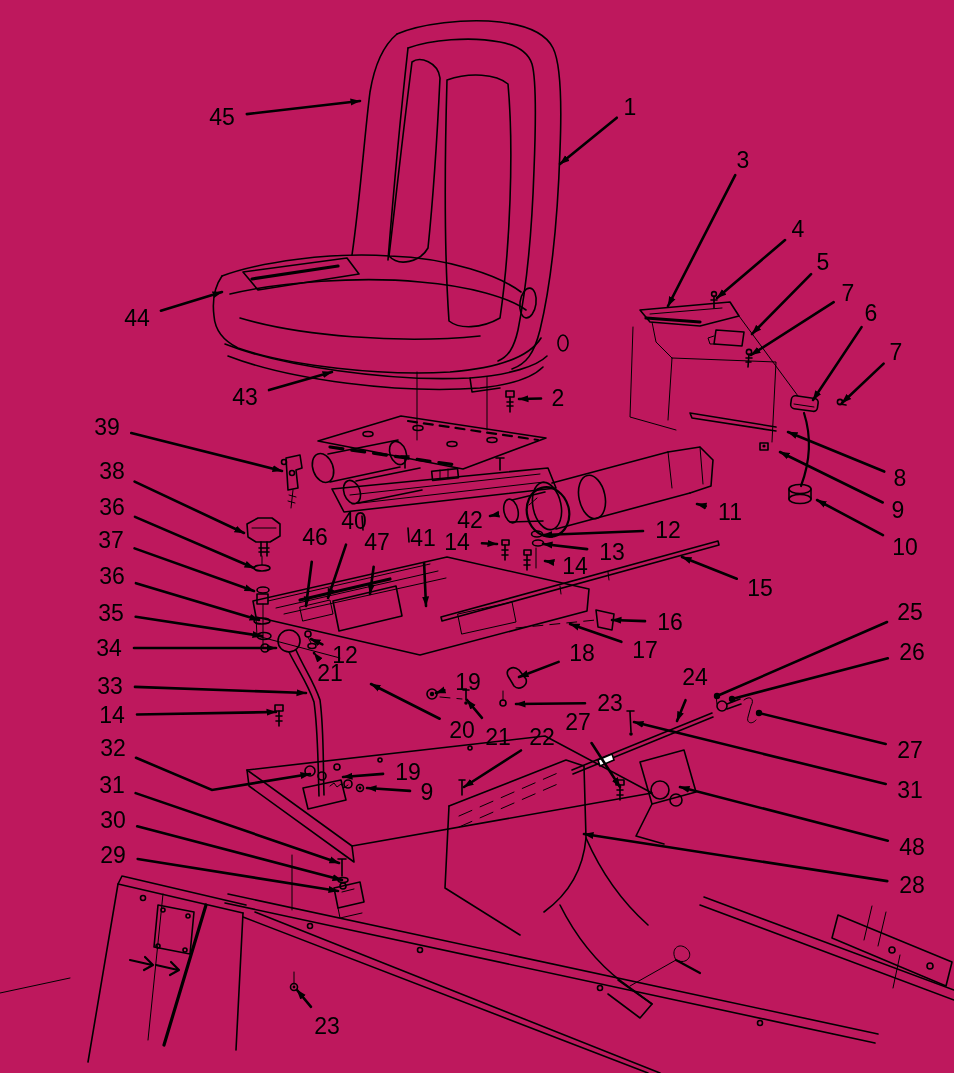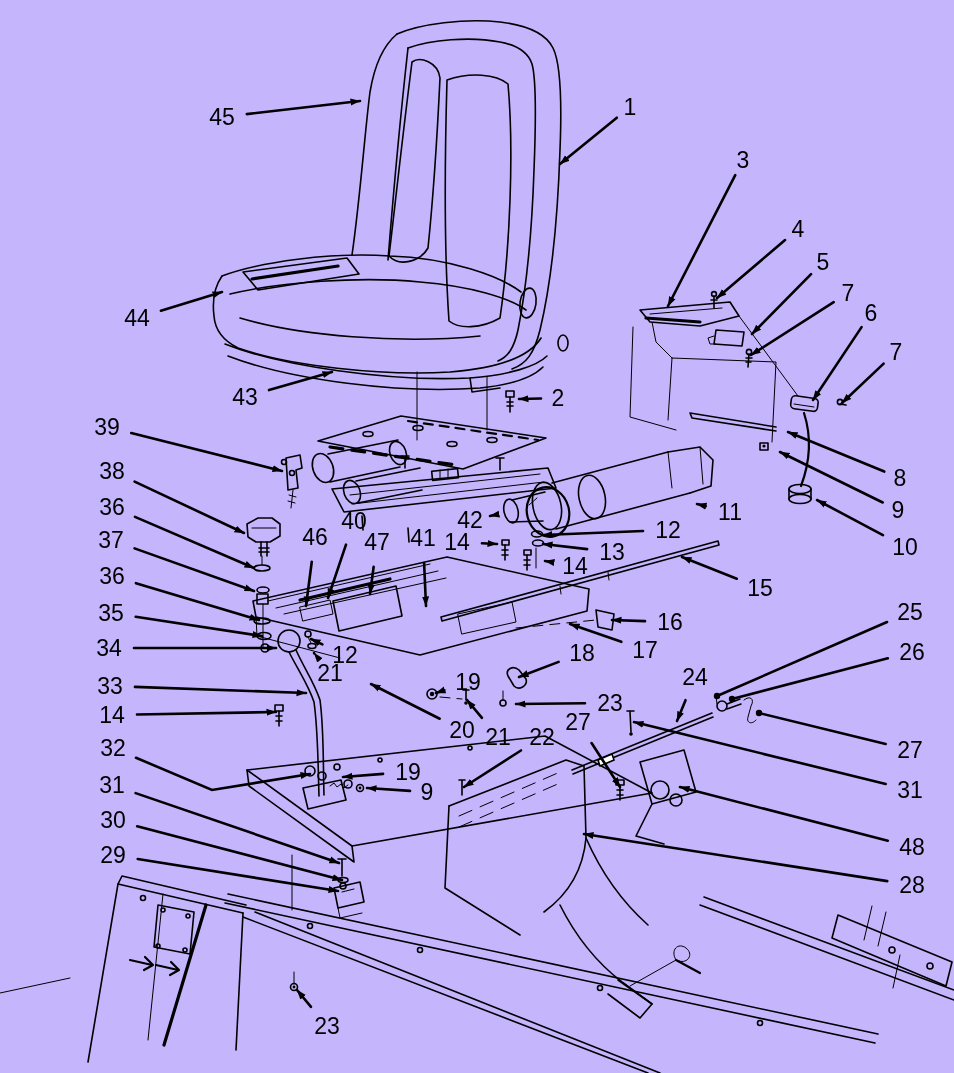--- a/index.html
+++ b/index.html
@@ -1,16 +1,16 @@
 <!DOCTYPE html>
 <html><head>
 <meta charset="utf-8">
 <style>
   html,body{margin:0;padding:0;background:#ffffff;}
-  #stage{position:relative;width:954px;height:1073px;background:#c4b5fd;overflow:hidden;}
+  #stage{position:relative;width:954px;height:1073px;background:#be185d;overflow:hidden;}
   .art{fill:none;stroke:#000;stroke-width:1.6;stroke-linecap:round;stroke-linejoin:round;}
   .t1{stroke-width:1;}
   .t2{stroke-width:2.2;}
   .t3{stroke-width:3.2;}
   .fillb{fill:#000;stroke:none;}
   .fillw{fill:#fff;stroke:#000;stroke-width:1.6;}
   .leader{fill:none;stroke:#000;stroke-width:2.6;stroke-linecap:round;}
   .callout-text{font-family:"Liberation Sans", sans-serif;font-size:23px;fill:#000;
     text-anchor:middle;dominant-baseline:central;}
   .dash{stroke-dasharray:10 7;}

